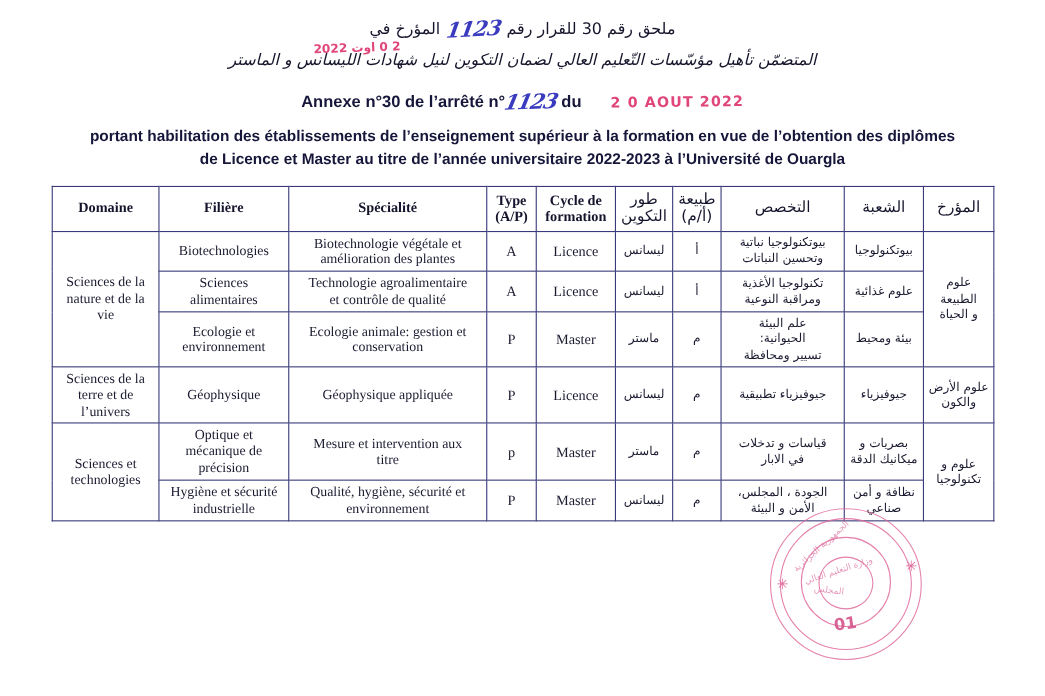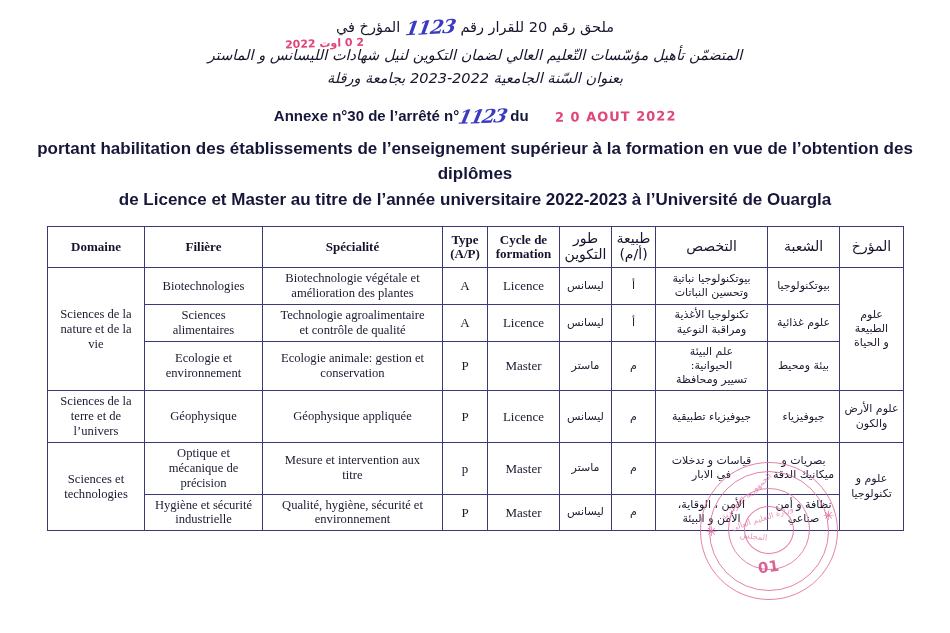--- a/index.html
+++ b/index.html
@@ -89,21 +89,21 @@
     font-weight: bold;
     letter-spacing: 1px;
     margin-left: 22px;
     display: inline-block;
     transform: rotate(-0.6deg);
   }
   .fr-sub {
     text-align: center;
     font-family: "Liberation Sans", sans-serif;
     font-weight: bold;
-    font-size: 17px;
+    font-size: 14px;
     color: #16163a;
     line-height: 1.5;
     margin-top: 9px;
     padding: 0 30px;
   }
 
   
   .table-wrap {
     margin: 14px auto 0 auto;
     width: 856px;
@@ -207,28 +207,27 @@
   .stamp .a1 { left: 14px; top: 30px; transform: rotate(-42deg); }
   .stamp .a2 { left: 30px; top: 52px; transform: rotate(-18deg); }
   .stamp .a3 { left: 40px; top: 70px; transform: rotate(6deg); }
 </style>
 </head>
 <body>
 
 <div class="doc-header">
 
   <div class="ar-line ar-line-1">
-    <span>ملحق رقم  20  للقرار رقم</span>
+    <span>ملحق رقم  30  للقرار رقم</span>
     <span class="decree-hand">1123</span>
     <span>المؤرخ في</span>
     <span class="stamp-date-ar">2 0 اوت 2022</span>
   </div>
 
   <div class="ar-line ar-line-2">المتضمّن تأهيل مؤسّسات التّعليم العالي لضمان التكوين لنيل شهادات الليسانس و الماستر</div>
-  <div class="ar-line ar-line-3">بعنوان السّنة الجامعية 2022-2023 بجامعة ورقلة</div>
 
   <div class="fr-title">
     <span>Annexe n°30 de l’arrêté n°</span><span class="hand-num">1123</span>
     <span>du</span>
     <span class="stamp-date-fr">2 0 AOUT 2022</span>
   </div>
 
   <div class="fr-sub">
     <div>portant habilitation  des établissements de l’enseignement supérieur à la formation en vue de l’obtention des diplômes</div>
     <div>de Licence et Master au titre de l’année universitaire 2022-2023 à l’Université de Ouargla</div>
@@ -420,21 +419,21 @@
         </td>
         <td>
           <div>Qualité, hygiène, sécurité et</div>
           <div>environnement</div>
         </td>
         <td class="center-lat">P</td>
         <td class="center-lat">Master</td>
         <td class="ar">ليسانس</td>
         <td class="ar">م</td>
         <td class="ar">
-          <div>الأمن ، الوقاية،</div>
+          <div>الجودة ، المجلس،</div>
           <div>الأمن و البيئة</div>
         </td>
         <td class="ar">
           <div>نظافة و أمن</div>
           <div>صناعي</div>
         </td>
       </tr>
 
     </tbody>
   </table>

